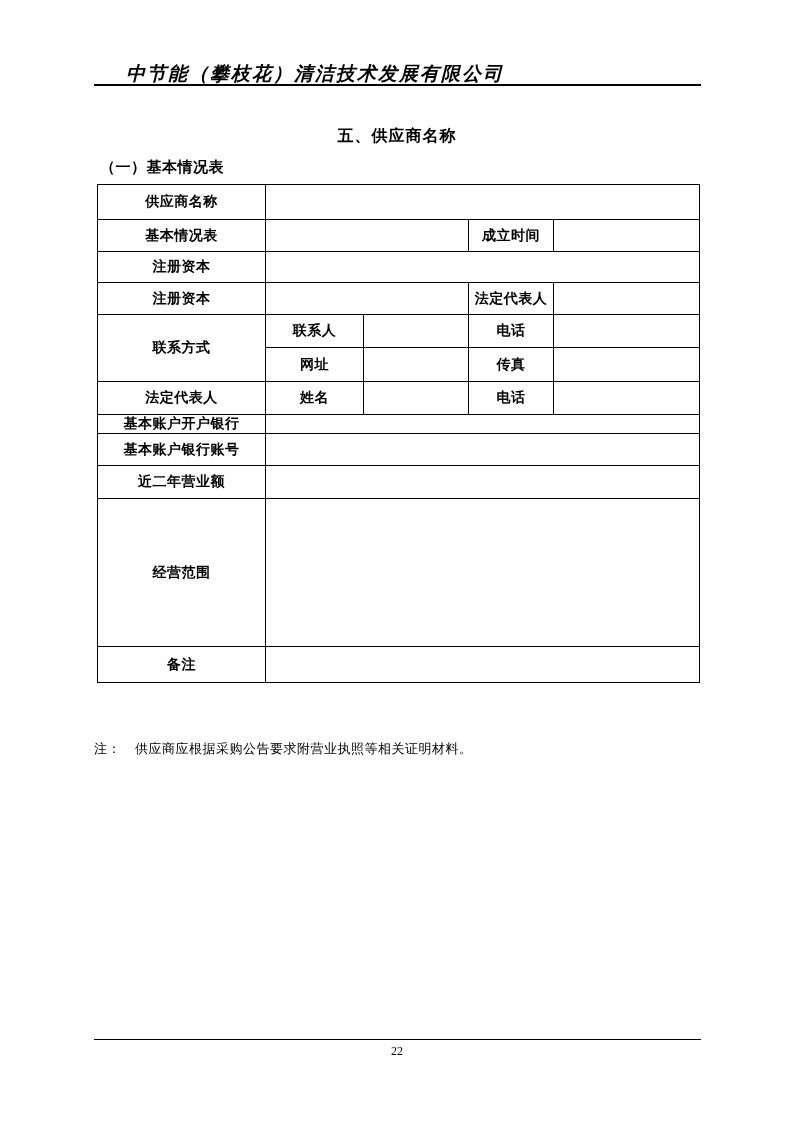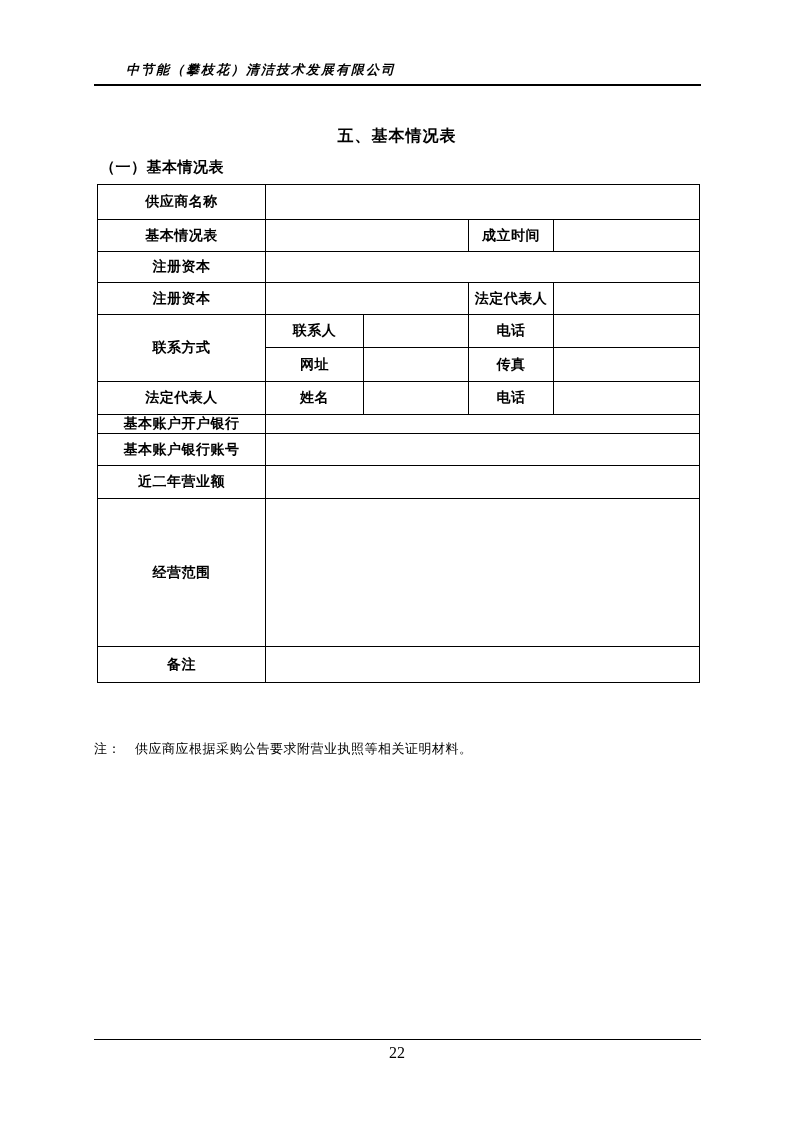--- a/index.html
+++ b/index.html
@@ -9,21 +9,21 @@
     font-family:"Liberation Serif", serif;
     color:#000;
     position:relative;
     overflow:hidden;
   }
   .page { position:absolute; inset:0; width:794px; height:1123px; background:#fff; }
 
   
   .header-company {
     position:absolute; left:126px; top:61px;
-    font-size:13px; font-weight:bold; font-style:italic;
+    font-size:19px; font-weight:bold; font-style:italic;
     letter-spacing:2px; white-space:nowrap;
   }
   .header-rule {
     position:absolute; left:94px; top:84px; width:607px; height:2px; background:#000;
   }
 
   
   .doc-title {
     position:absolute; left:0; top:126px; width:794px;
     text-align:center; font-weight:bold; font-size:16px; letter-spacing:1px;
@@ -52,32 +52,32 @@
     font-size:13px; letter-spacing:0.5px; white-space:nowrap;margin-top:36px;
   }
   .note .note-prefix { margin-right:14px; }
 
   
   .footer-rule {
     position:absolute; left:94px; top:1039px; width:607px; height:1px; background:#000;
   }
   .page-number {
     position:absolute; left:0; top:1044px; width:794px;
-    text-align:center; font-size:16px;
+    text-align:center; font-size:12px;
   }
 </style>
 </head>
 <body>
 
 <div class="page">
 
   <div class="header-company">中节能（攀枝花）清洁技术发展有限公司</div>
   <div class="header-rule"></div>
 
-  <div class="doc-title">五、基本情况表</div>
+  <div class="doc-title">五、供应商名称</div>
   <div class="section-heading">（一）基本情况表</div>
 
   <table class="basic-info">
     <colgroup>
       <col style="width:168px">
         <col style="width:98px">
         <col style="width:105px">
         <col style="width:85px">
         <col style="width:146px">
     </colgroup>

